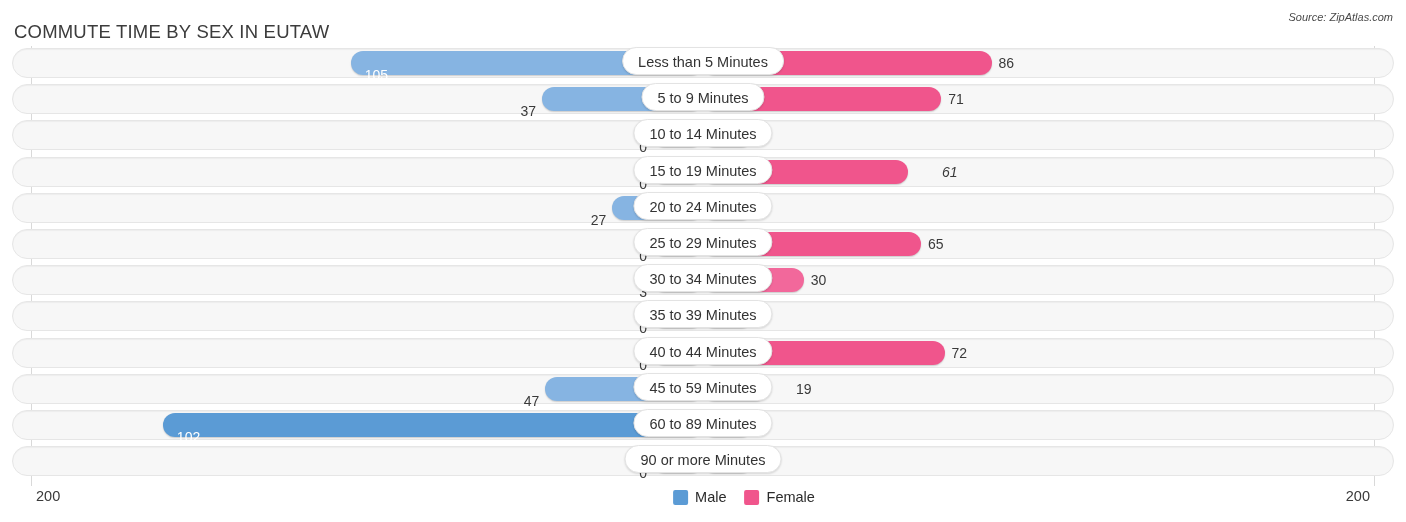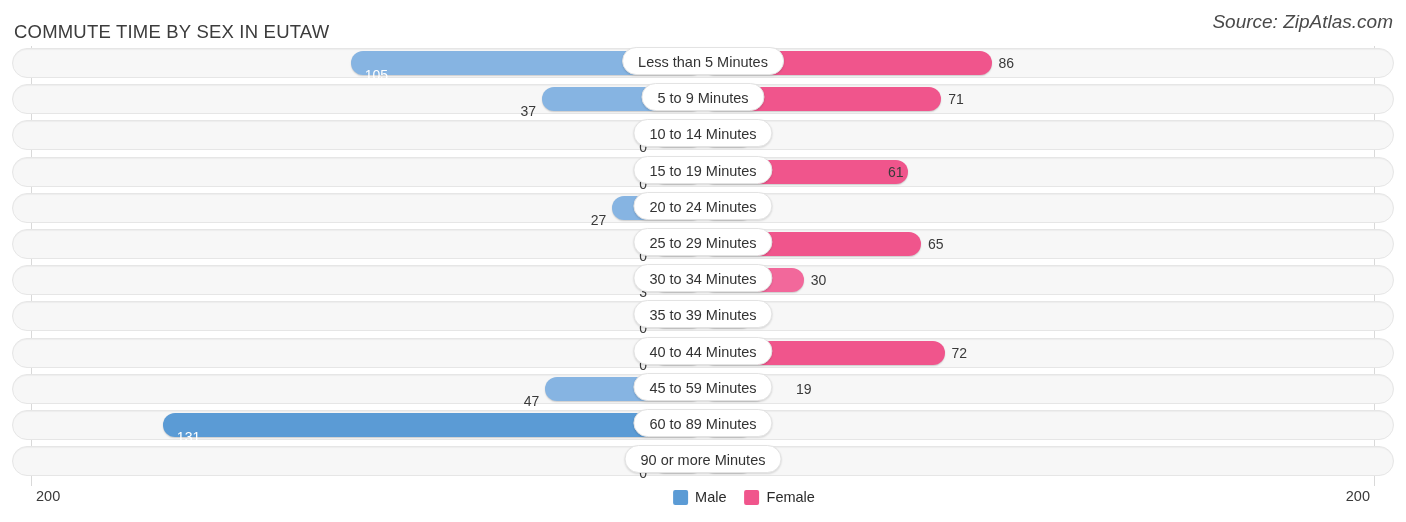--- a/index.html
+++ b/index.html
@@ -31,21 +31,21 @@
     font-size: 18.5px;
     letter-spacing: .2px;
     color: #3c3c3c;
     font-weight: 400;
     white-space: nowrap;
   }
   .source-note {
     position: absolute;
     right: 13px;
     top: 11px;
-    font-size: 19px;
+    font-size: 11px;
     font-style: italic;
     color: #4a4a4a;
     white-space: nowrap;
   }
 
   
   .plot {
     position: absolute;
     left: 0;
     top: 46px;
@@ -219,21 +219,21 @@
         <div class="val female" style="left: 760px; width: 60px;">0</div>
       </div>
       <div class="cat-pill">10 to 14 Minutes</div>
     </div>
     <div class="row">
       <div class="track"></div>
       <div class="bars">
         <div class="bar male light" style="left: 653px; width: 50px;"></div>
         <div class="val male" style="left: 587px; width: 60px;">0</div>
         <div class="bar female strong" style="left: 703px; width: 204.655px;"></div>
-        <div class="val female" style="left: 888px; width: 60px;">61</div>
+        <div class="val female" style="left: 942px; width: 60px; font-style: italic;">61</div>
       </div>
       <div class="cat-pill">15 to 19 Minutes</div>
     </div>
     <div class="row">
       <div class="track"></div>
       <div class="bars">
         <div class="bar male" style="left: 612.415px; width: 90.585px;"></div>
         <div class="val male" style="left: 546.415px; width: 60px;">27</div>
         <div class="bar female light" style="left: 703px; width: 50px;"></div>
         <div class="val female" style="left: 760px; width: 60px;">0</div>
@@ -287,21 +287,21 @@
         <div class="val male" style="left: 479.315px; width: 60px;">47</div>
         <div class="bar female" style="left: 703px; width: 63.745px;"></div>
         <div class="val female" style="left: 773.745px; width: 60px; text-align: center;">19</div>
       </div>
       <div class="cat-pill">45 to 59 Minutes</div>
     </div>
     <div class="row">
       <div class="track"></div>
       <div class="bars">
         <div class="bar male strong" style="left: 162.845px; width: 540.155px;"></div>
-        <div class="val male inside" style="left: 176.845px; text-align: left; width: 60px;">131</div>
+        <div class="val male inside" style="left: 176.845px; text-align: left; width: 60px;">102</div>
         <div class="bar female light" style="left: 703px; width: 50px;"></div>
         <div class="val female" style="left: 760px; width: 60px;">0</div>
       </div>
       <div class="cat-pill">60 to 89 Minutes</div>
     </div>
     <div class="row">
       <div class="track"></div>
       <div class="bars">
         <div class="bar male light" style="left: 653px; width: 50px;"></div>
         <div class="val male" style="left: 587px; width: 60px;">0</div>

